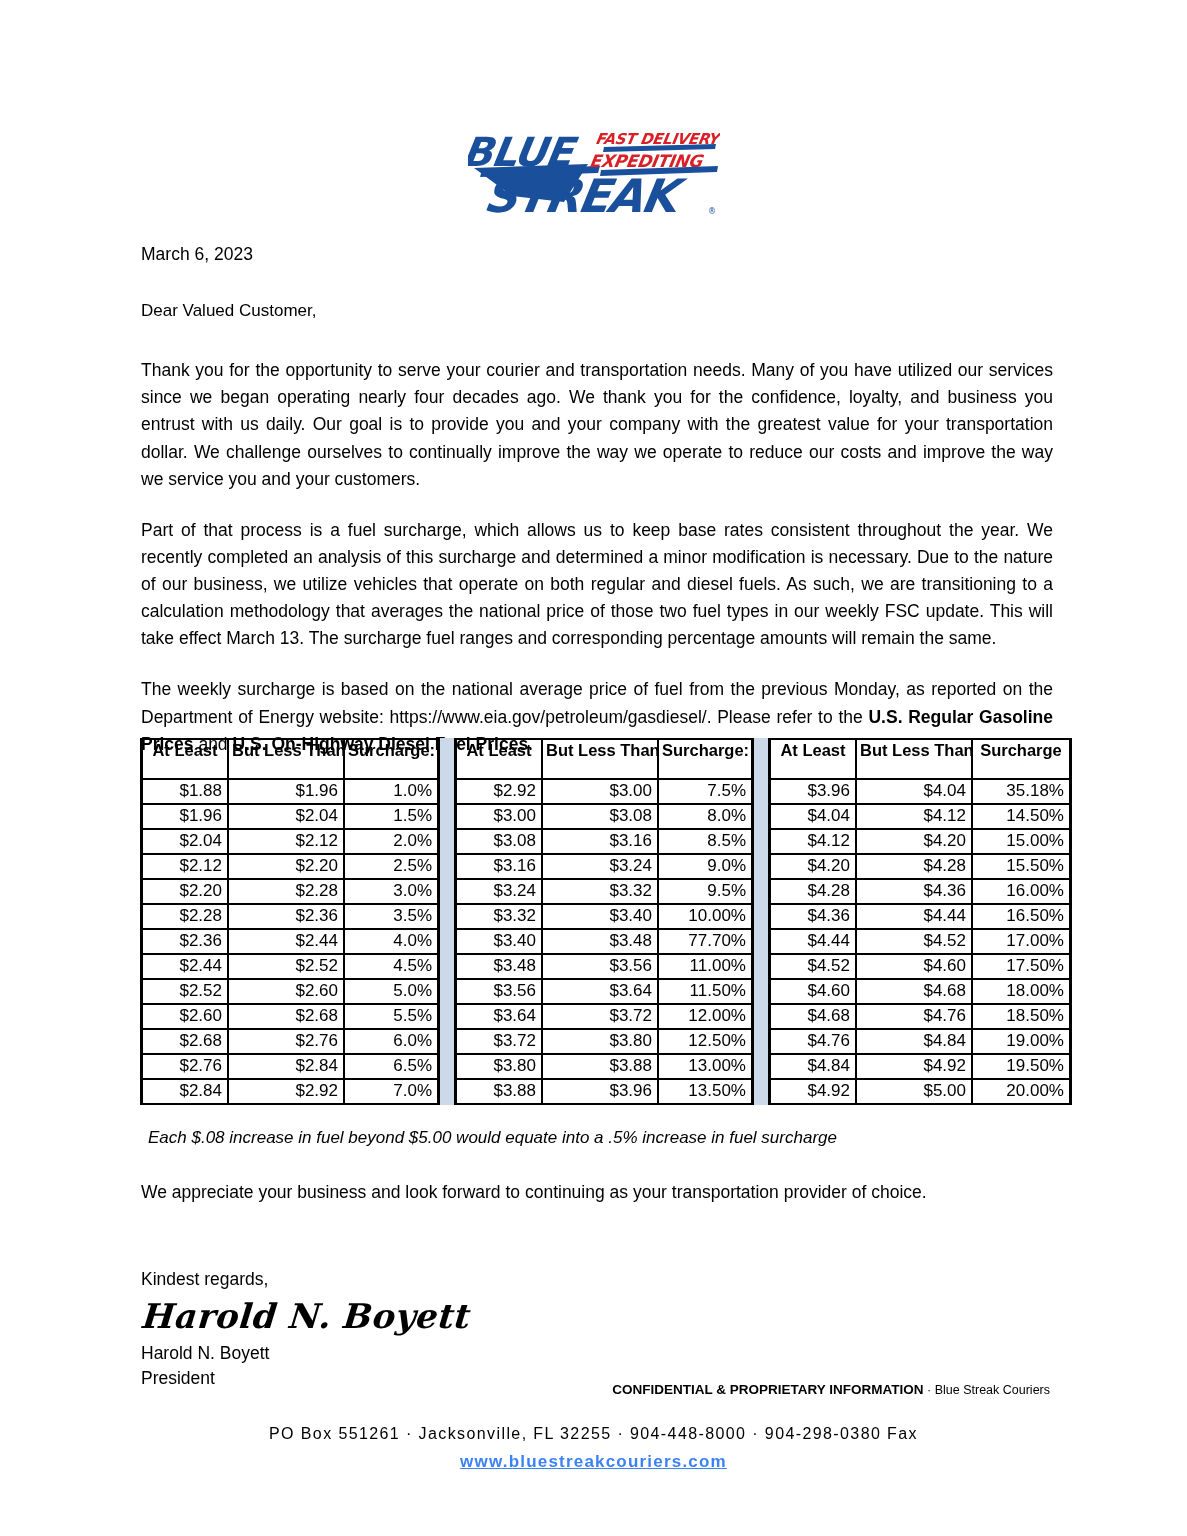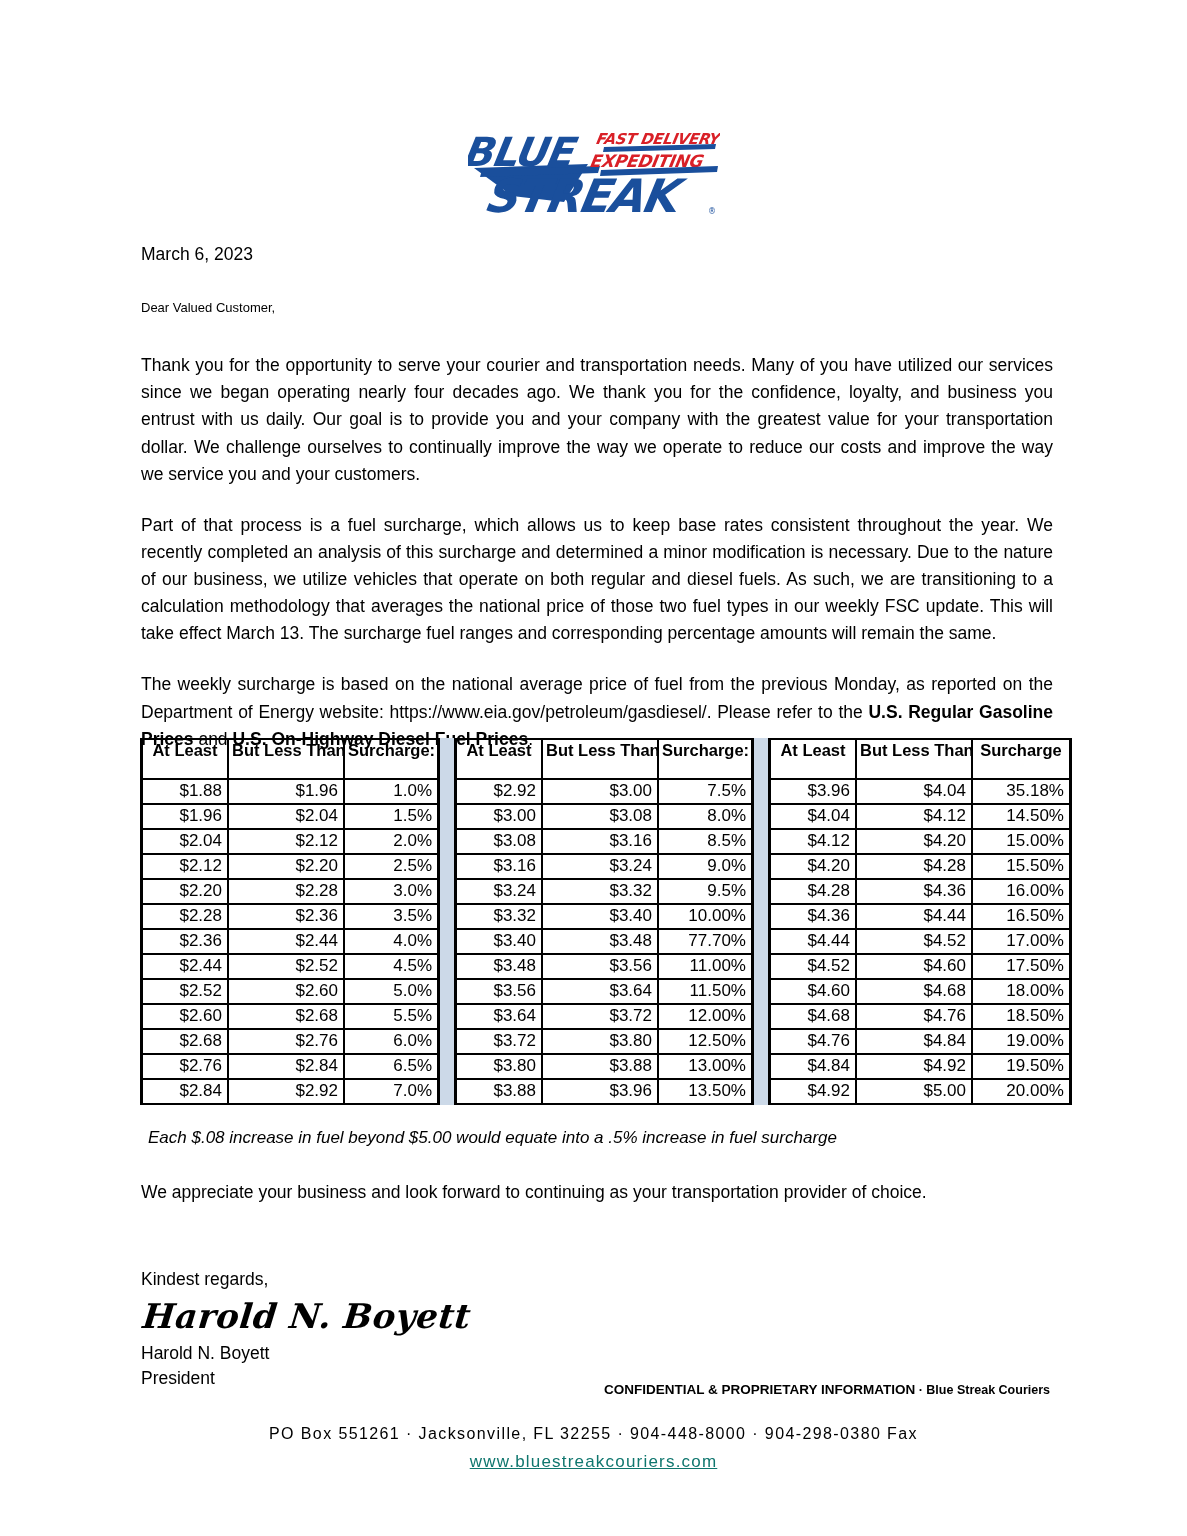--- a/index.html
+++ b/index.html
@@ -42,21 +42,21 @@
     left: 141px;
     top: 244px;
     width: 912px;
   }
   .letter-date {
     font-size: 17.5px;
     line-height: 1.25;
     margin: 0 0 34px 0;
   }
   .salutation {
-    font-size: 13px;
+    font-size: 17px;
     line-height: 1.25;
     margin: 0 0 36px 0;
   }
   p.para {
     font-size: 17.5px;
     line-height: 1.55;
     text-align: justify;
     margin: 0 0 24px 0;
     hyphens: none;
   }
@@ -147,21 +147,21 @@
   
   .confidential {
     position: absolute;
     right: 137px;
     top: 1382px;
     font-size: 13.5px;
     font-weight: bold;
     white-space: nowrap;
   }
   .confidential .conf-sub {
-    font-weight: bold;
+    font-weight: normal;
     font-size: 12.5px;
   }
   .footer-address {
     position: absolute;
     left: 0;
     right: 0;
     top: 1425px;
     text-align: center;
     font-size: 16px;
     letter-spacing: 1.4px;
@@ -170,22 +170,23 @@
   .footer-url {
     position: absolute;
     left: 0;
     right: 0;
     top: 1452px;
     text-align: center;
     font-size: 17px;
     letter-spacing: 1.2px;
   }
   .footer-url a {
-    color: #0f766e;
+    color: #3b82f6;
     text-decoration: underline;
+    font-weight: bold;
   }
 </style>
 </head>
 <body>
 
 <div class="page">
 
   <div class="logo-wrap">
     <div class="logo">
       <svg width="252" height="96" viewBox="0 0 252 96" xmlns="http://www.w3.org/2000/svg" aria-hidden="true">

